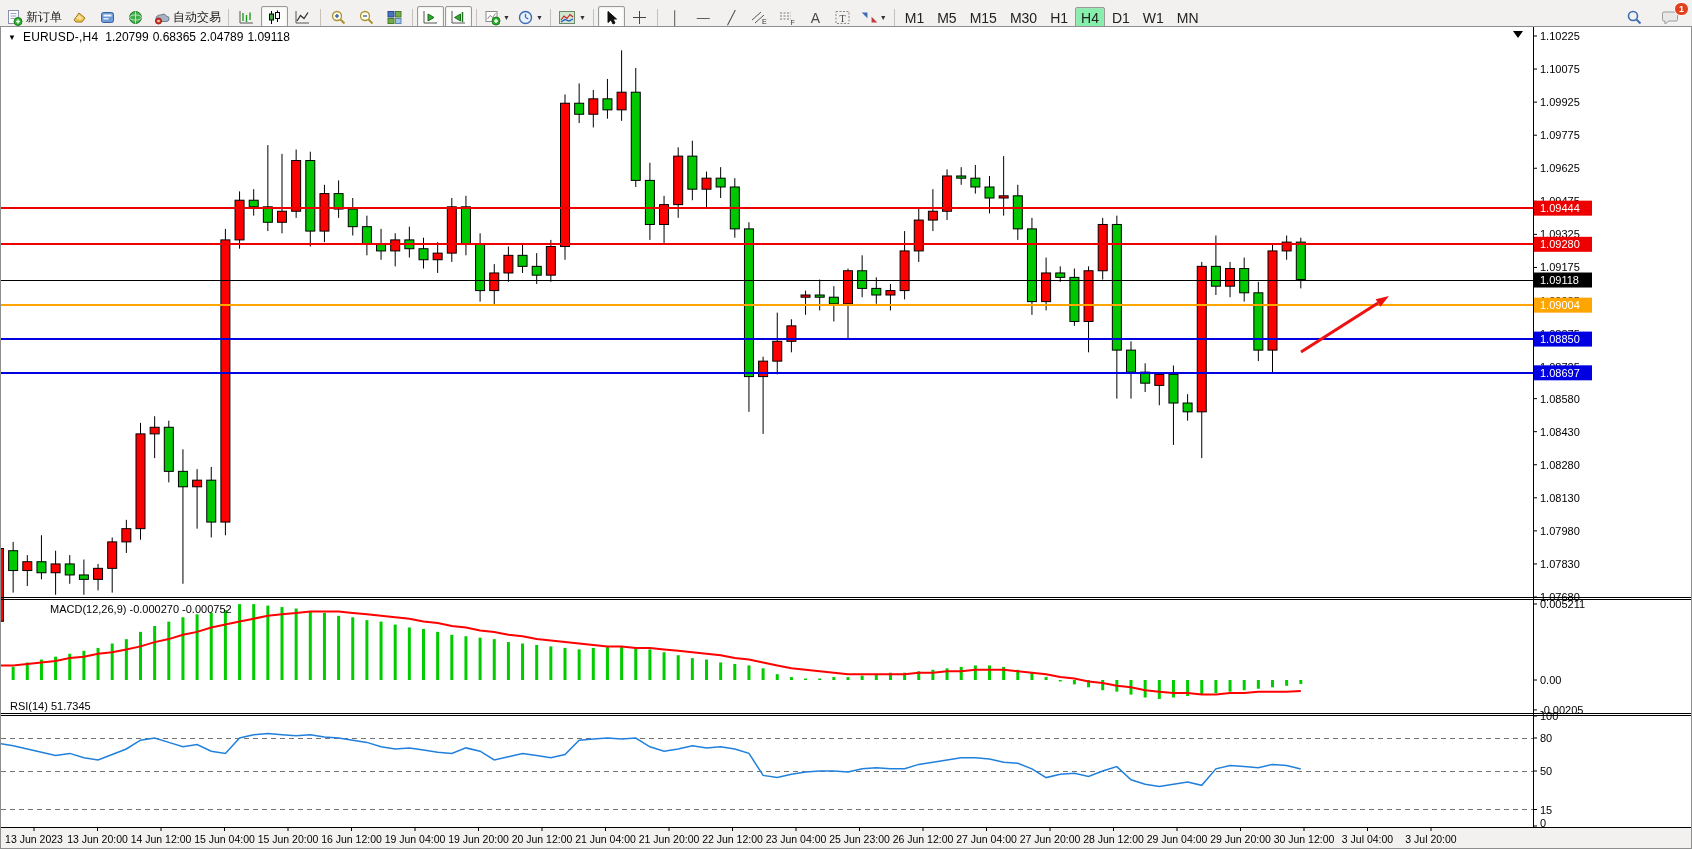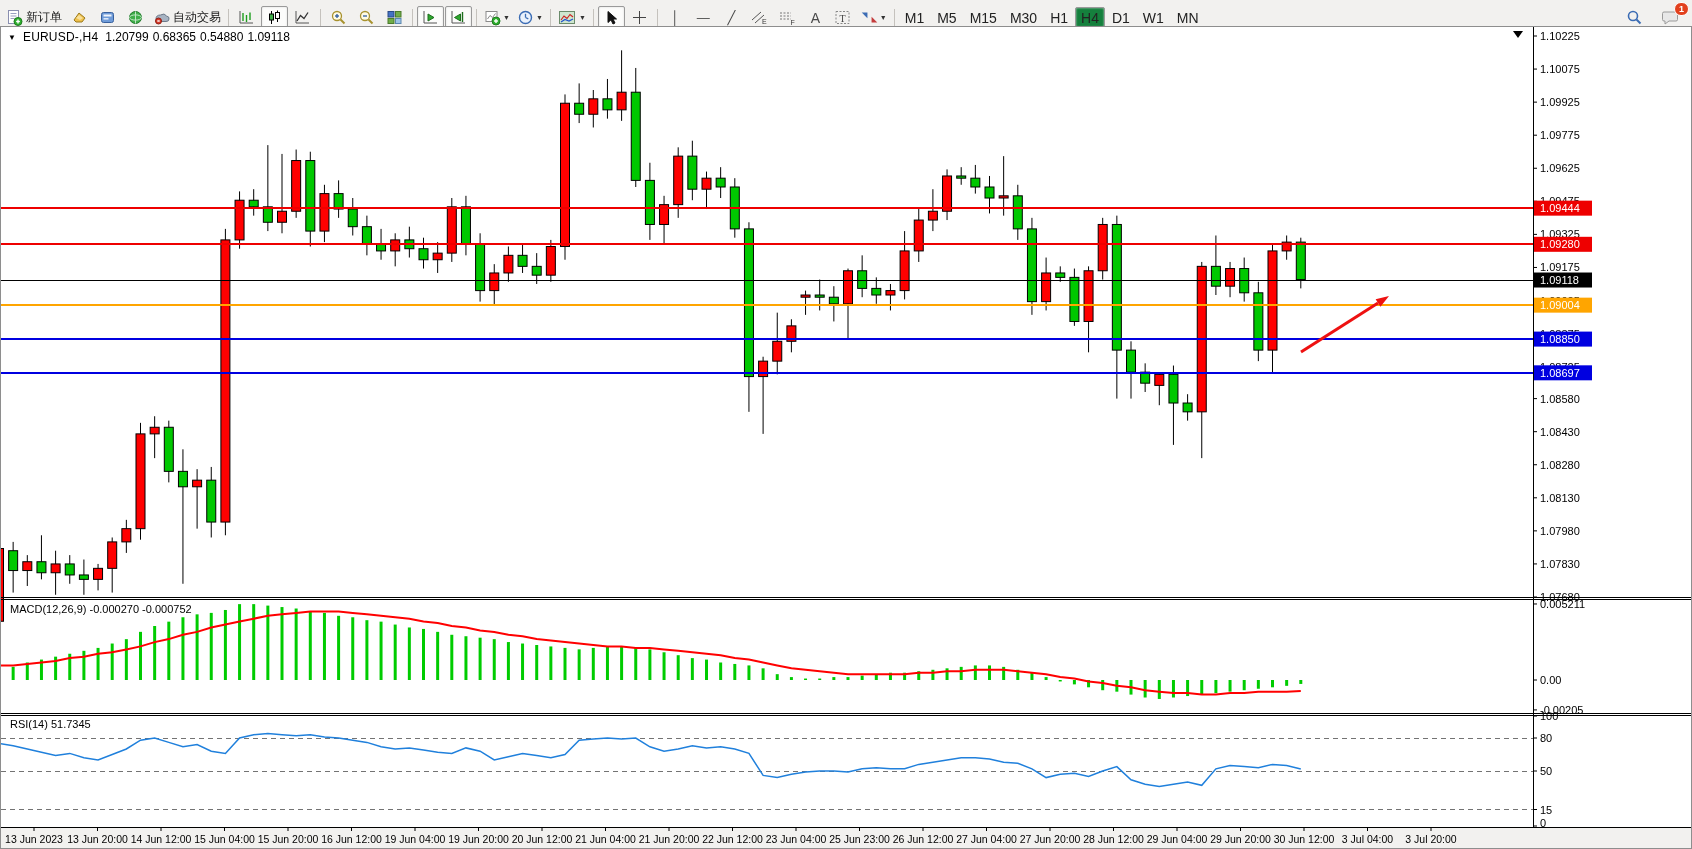--- a/index.html
+++ b/index.html
@@ -7,35 +7,35 @@
   .toolbar{position:absolute;left:0;top:0;right:0;height:36px;background:#F2F1EF;
     border-bottom:1px solid #CFCCC8;display:flex;align-items:center;padding:0 3px;gap:1px;box-sizing:border-box;}
   .tb-btn{height:21px;min-width:21px;display:flex;align-items:center;justify-content:center;
     border:1px solid transparent;border-radius:2px;padding:0 2px;font-size:12px;color:#1a1a1a;cursor:default;}
   .tb-btn.sel{border-color:#9a9a9a;background:#FCFCFB;box-shadow:inset 0 0 2px #d5d5d5;}
   .tb-btn .lbl{margin-left:3px;white-space:nowrap;}
   .tb-sep{width:1px;height:18px;background:#C5C2BD;margin:0 3px;flex:0 0 1px;}
   .dd{font-size:7px;color:#333;margin-left:2px;}
   .tf{font-size:14px;color:#222;padding:0 5px;height:19px;display:flex;align-items:center;
     border:1px solid transparent;border-radius:2px;}
-  .tf.sel{border-color:#9a9a9a;background:#15803d;box-shadow:inset 0 0 2px #d5d5d5;}
+  .tf.sel{border-color:#9a9a9a;background:#86efac;box-shadow:inset 0 0 2px #d5d5d5;}
   .tb-right{margin-left:auto;display:flex;align-items:center;gap:8px;padding-right:6px;}
   .badge-wrap{position:relative;}
   .badge{position:absolute;top:-5px;right:-7px;background:#E2401D;color:#fff;border-radius:8px;
     font-size:9px;line-height:12px;padding:0 4px;font-weight:bold;border:1px solid #fff;}
   .glyph{font-size:13px;color:#4a4a4a;line-height:1;}
   .chart-window{position:absolute;left:0;top:26px;width:1692px;height:823px;background:#fff;
     border:1px solid #8E8E8E;box-sizing:border-box;}
   #chart-svg{position:absolute;left:0;top:0;}
   .chart-title{position:absolute;left:7px;top:3px;font-size:12px;color:#000;display:flex;
     align-items:center;gap:7px;z-index:5;}
   .chart-title .tri{font-size:8px;color:#000;}
   .panel-label{position:absolute;left:9px;font-size:11px;color:#000;z-index:5;}
-  #macd-label{top:576px;}
-  #rsi-label{top:691px;}
+  #macd-label{top:576px;margin-left:40px;}
+  #rsi-label{top:673px;}
 </style>
 </head>
 <body>
 
 <div class="toolbar">
   <div class="tb-btn">
     <svg class="ic" width="17" height="17" viewBox="0 0 17 17">
       <rect x="2.5" y="1.5" width="10" height="13" fill="#fff" stroke="#8A8FB0"></rect>
       <line x1="4.5" y1="4.5" x2="10.5" y2="4.5" stroke="#9aa0c0"></line>
         <line x1="4.5" y1="7" x2="10.5" y2="7" stroke="#9aa0c0"></line>
@@ -694,19 +694,19 @@
         <polygon points="1388,269 1379.4483403743518,279.77585809330554 1374.6164609446134,272.1829047037166" fill="#EE1111"></polygon>
       </g>
       <polygon points="1512,4 1522,4 1517,11" fill="#000"></polygon>
     </svg>
 
   <div class="chart-title">
     <span class="tri">▼</span>
     <span style="letter-spacing:0.2px">EURUSD-,H4</span>
     <span>1.20799</span>
     <span style="margin-left:-3px">0.68365</span>
-    <span style="margin-left:-3px">0.54880</span>
+    <span style="margin-left:-3px">2.04789</span>
     <span style="margin-left:-3px">1.09118</span>
   </div>
 
   <div class="panel-label" id="macd-label">MACD(12,26,9) -0.000270 -0.000752</div>
   <div class="panel-label" id="rsi-label">RSI(14) 51.7345</div>
 </div>
 
 </body></html>

